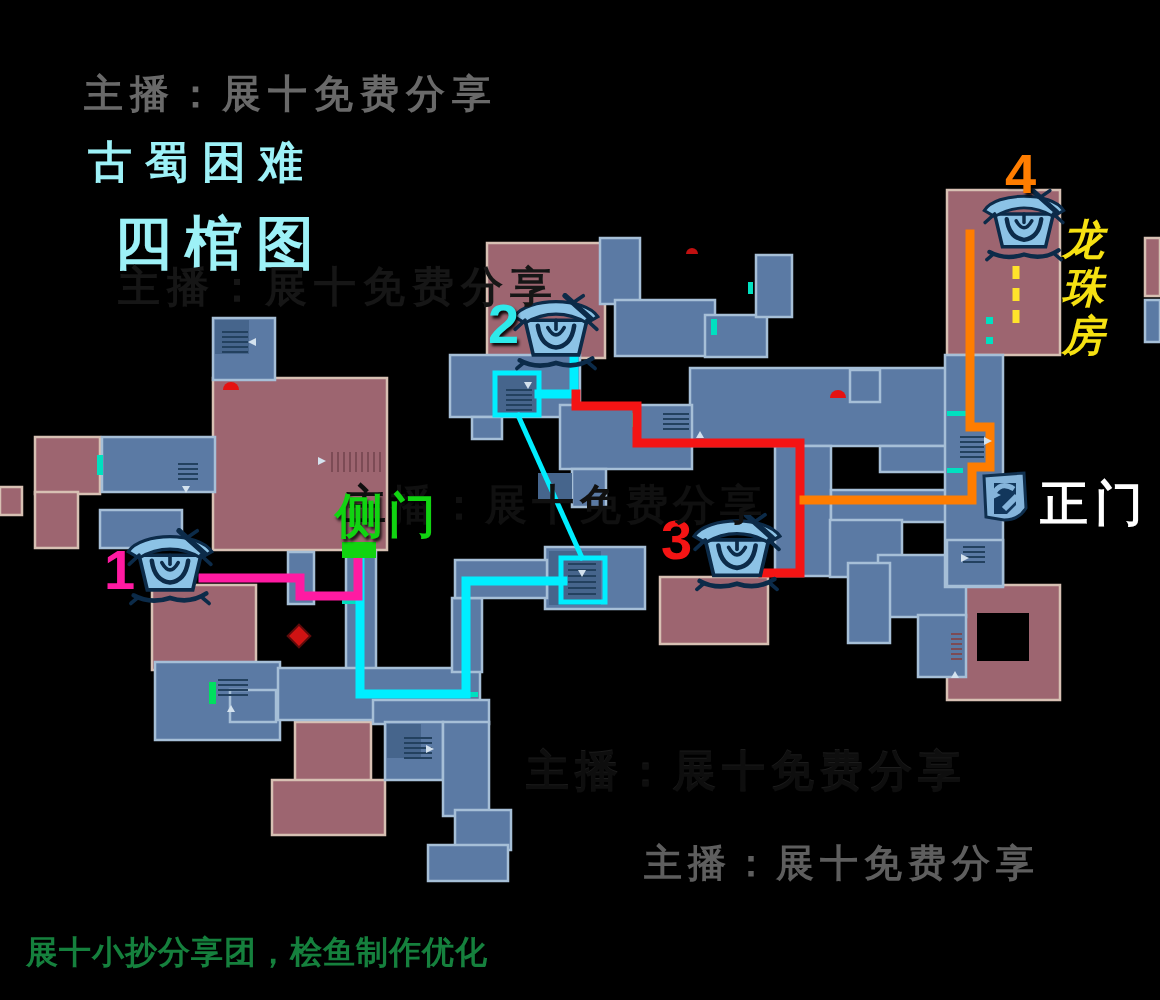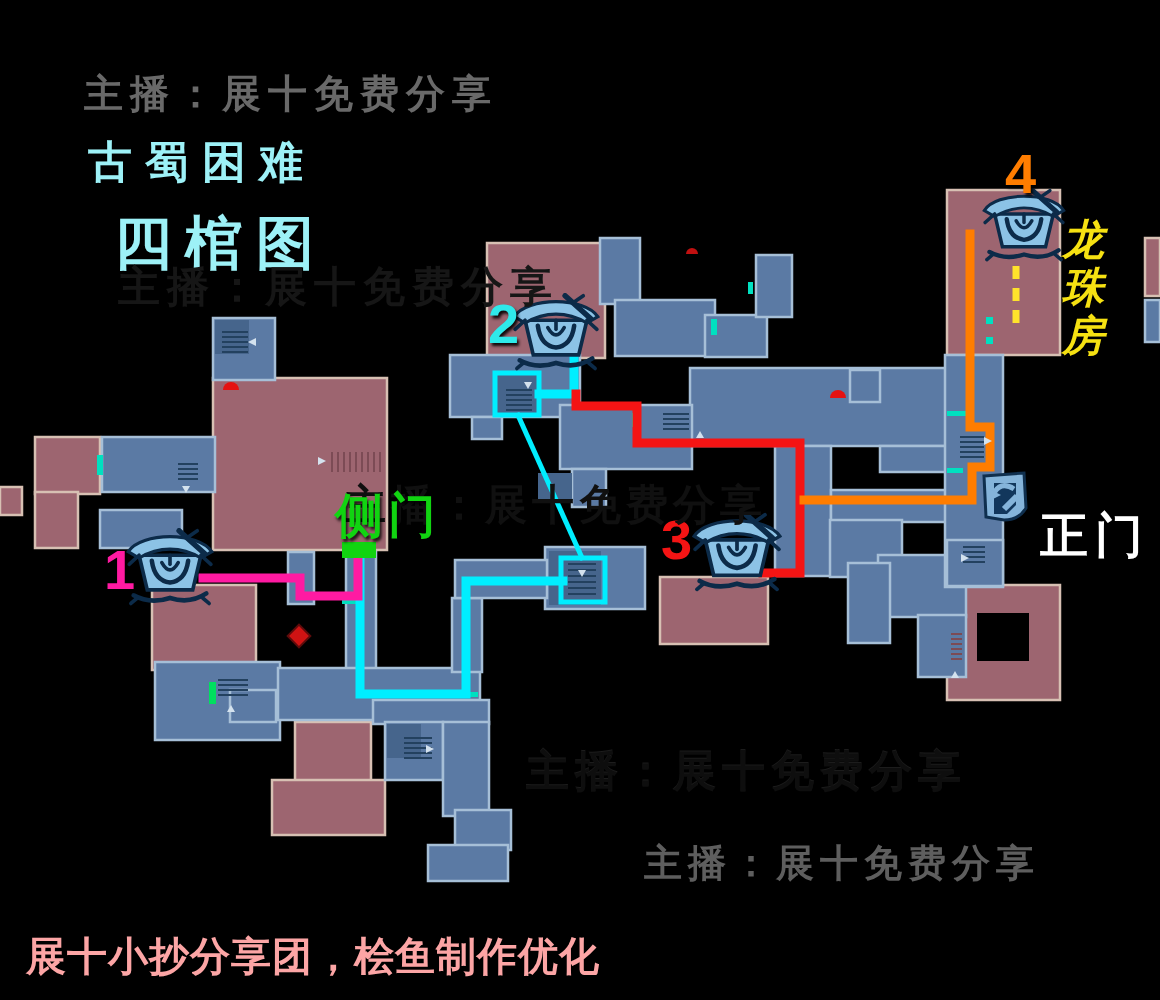--- a/index.html
+++ b/index.html
@@ -18,30 +18,30 @@
   .streamer-top{left:84px;top:74px;font-size:39px;letter-spacing:7px;color:#696969;}
   .title1{left:88px;top:140px;font-size:44px;letter-spacing:13px;color:var(--title_cyan);
           text-shadow:3px 4px 5px rgba(0,0,0,.85);}
   .title2{left:114px;top:214px;font-size:58px;letter-spacing:13px;color:var(--title_cyan);
           text-shadow:3px 4px 5px rgba(0,0,0,.85);}
   .wm1{left:118px;top:266px;font-size:42px;letter-spacing:7px;color:#161616;}
   .wm2{left:344px;top:484px;font-size:42px;letter-spacing:5px;color:#101010;z-index:4;}
   .wm3{left:526px;top:750px;font-size:43px;letter-spacing:6px;color:#0e0e0e;
        text-shadow:0 -1px 0 #1c1c1c,2px 2px 2px #000;}
   .streamer-bottom{left:644px;top:844px;font-size:38px;letter-spacing:6px;color:#5e5e5e;}
-  .credit{left:26px;top:936px;font-size:40px;letter-spacing:1px;color:#fca5a5;}
+  .credit{left:26px;top:936px;font-size:32px;letter-spacing:1px;color:#15803d;}
   .num{font-size:56px;text-shadow:2px 3px 3px rgba(0,0,0,.9);}
   .n1{left:104px;top:542px;color:var(--route_magenta);}
   .n2{left:488px;top:296px;color:#2fe9ea;}
   .n3{left:661px;top:512px;color:var(--route_red);}
   .n4{left:1005px;top:146px;color:var(--route_orange);}
   .side-door{left:335px;top:492px;font-size:48px;letter-spacing:5px;color:var(--door_green);
              z-index:10;text-shadow:2px 3px 3px rgba(0,0,0,.8);text-align:center;}
   .main-door{left:1040px;top:480px;font-size:48px;letter-spacing:7px;color:#ffffff;
-             text-shadow:2px 3px 3px rgba(0,0,0,.8);margin-top:32px;}
+             text-shadow:2px 3px 3px rgba(0,0,0,.8);}
   .dragon{left:1062px;top:216px;width:50px;font-size:42px;line-height:1.14;
           color:var(--label_yellow);white-space:normal;word-break:break-all;
           text-shadow:2px 2px 3px rgba(0,0,0,.85);font-style:italic;}
   .rp{fill:var(--room_pink);stroke:var(--room_pink_border);stroke-width:2.5;}
   .rb{fill:var(--room_blue);stroke:var(--room_blue_border);stroke-width:2.5;}
   .rbd{fill:var(--room_blue_dark);stroke:none;}
   .stair-b{stroke:#23415f;stroke-width:2;fill:none;}
   .stair-p{stroke:#7c4b55;stroke-width:2;fill:none;}
   .arrow{fill:#d4e2ee;}
   .teal{fill:#00e0c0;}

